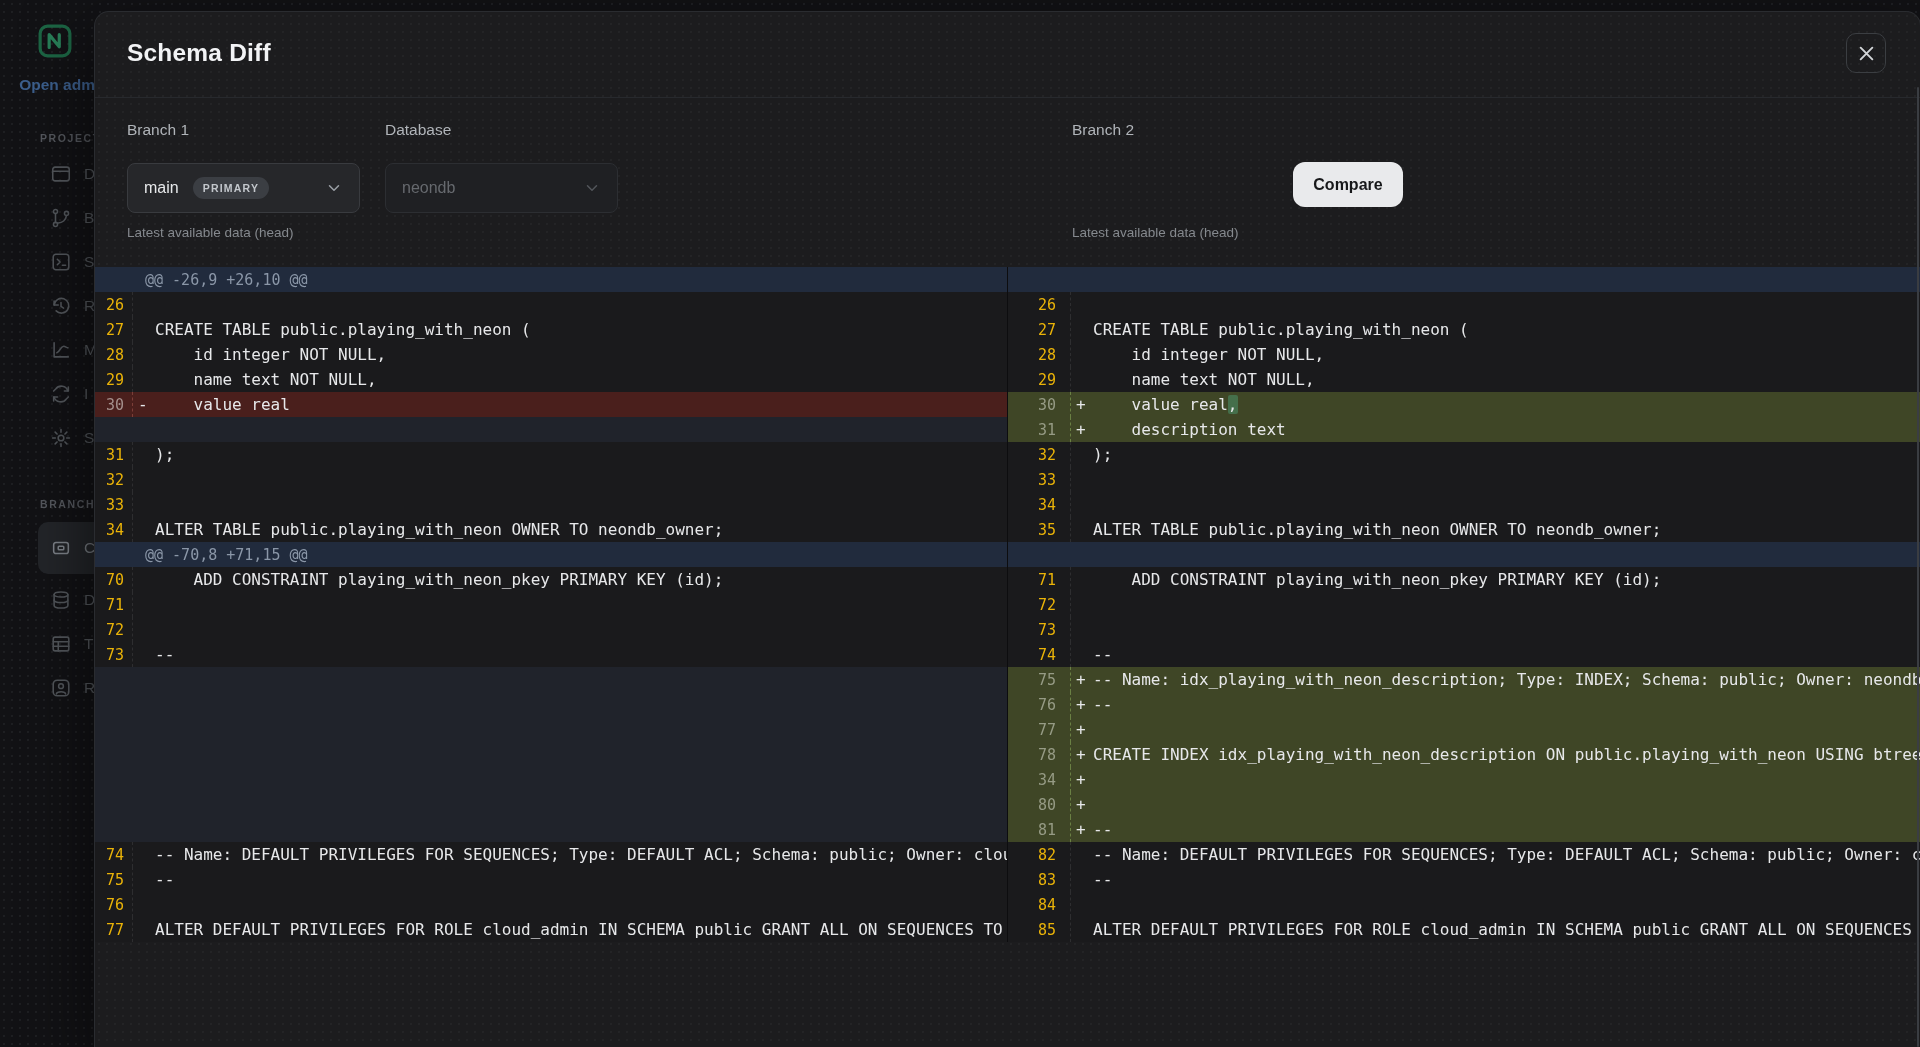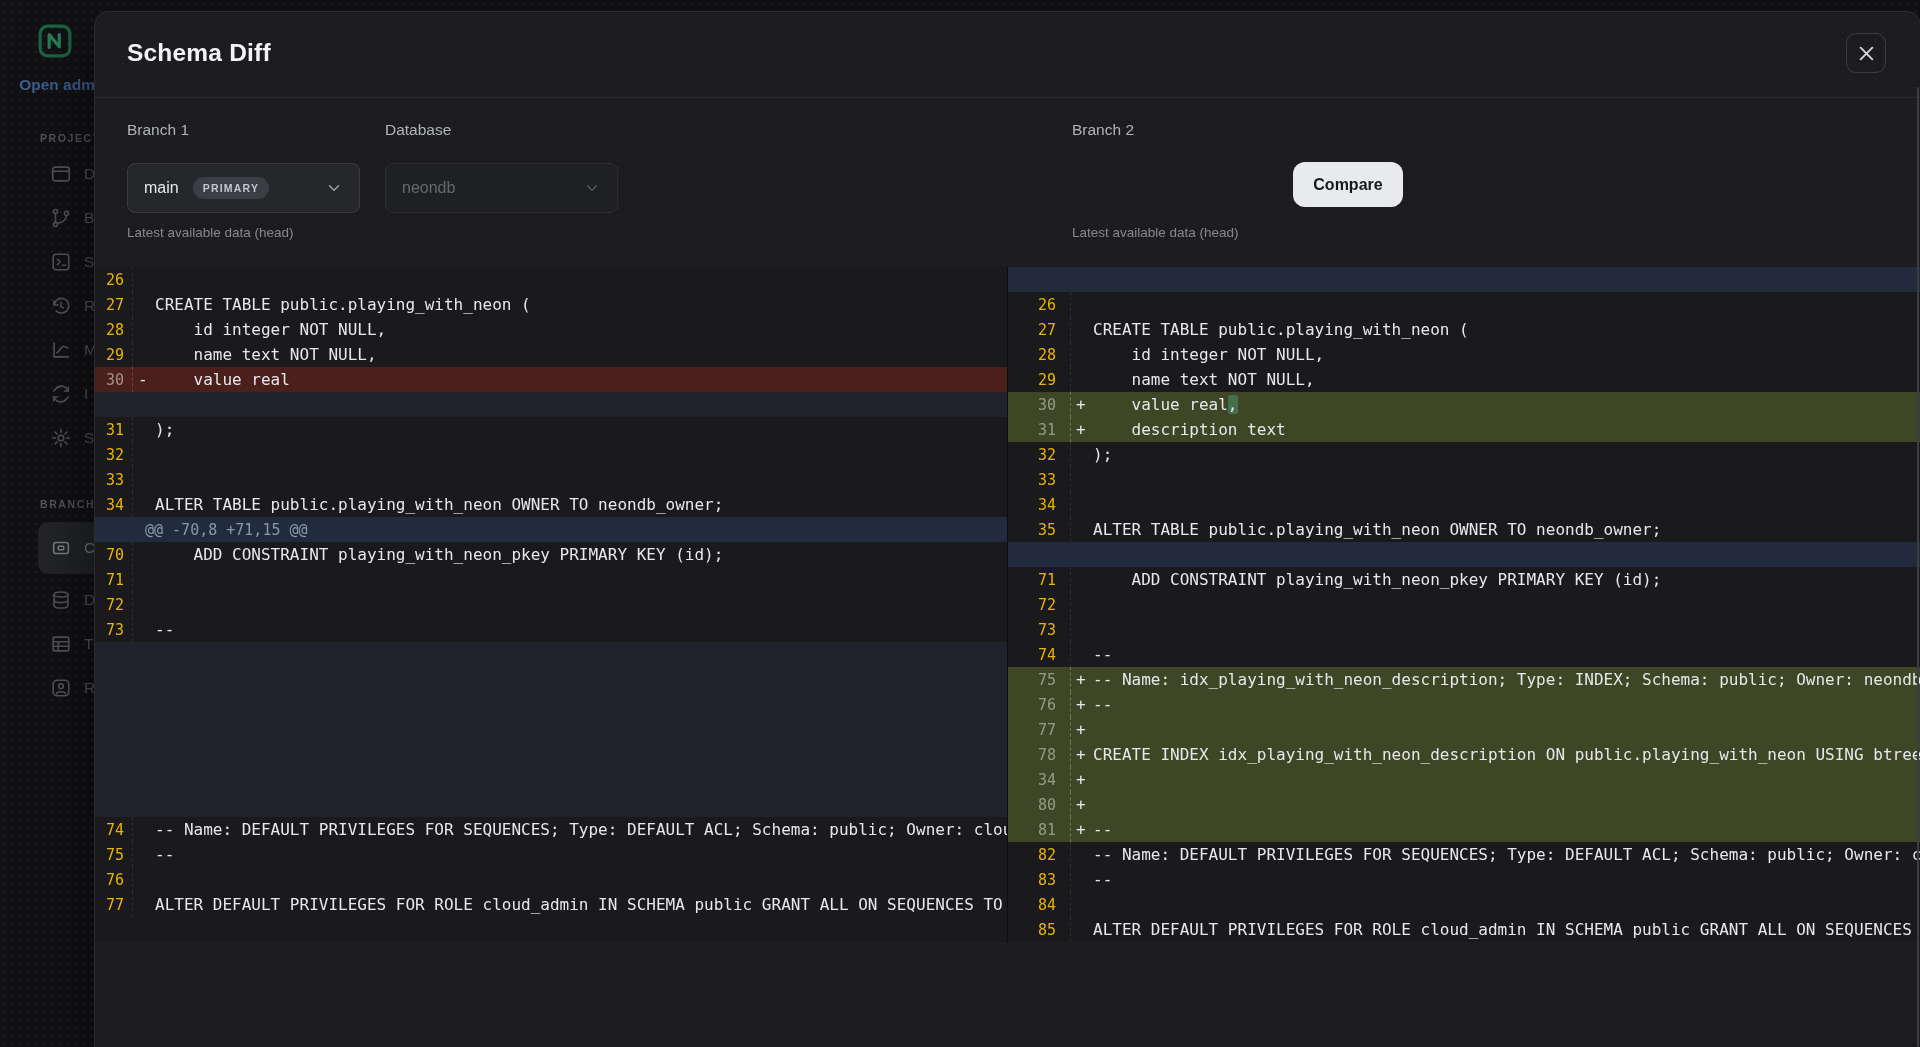--- a/index.html
+++ b/index.html
@@ -224,20 +224,23 @@
       </div>
 
       <div class="flabel x3">Branch 2</div>
       <div class="fcaption x3">Latest available data (head)</div>
 
       <button class="compare-btn">Compare</button>
     </div>
 
     <div class="diff">
       <div class="pane left" id="pane-left">
+          <div class="drow hunk">
+            <span class="hunk-text">@@ -26,9 +26,10 @@</span>
+          </div>
           <div class="drow ctx">
             <span class="gut">26</span>
             <span class="mark"></span>
             <span class="code"></span>
           </div>
           <div class="drow ctx">
             <span class="gut">27</span>
             <span class="mark"></span>
             <span class="code">CREATE TABLE public.playing_with_neon (</span>
           </div>

